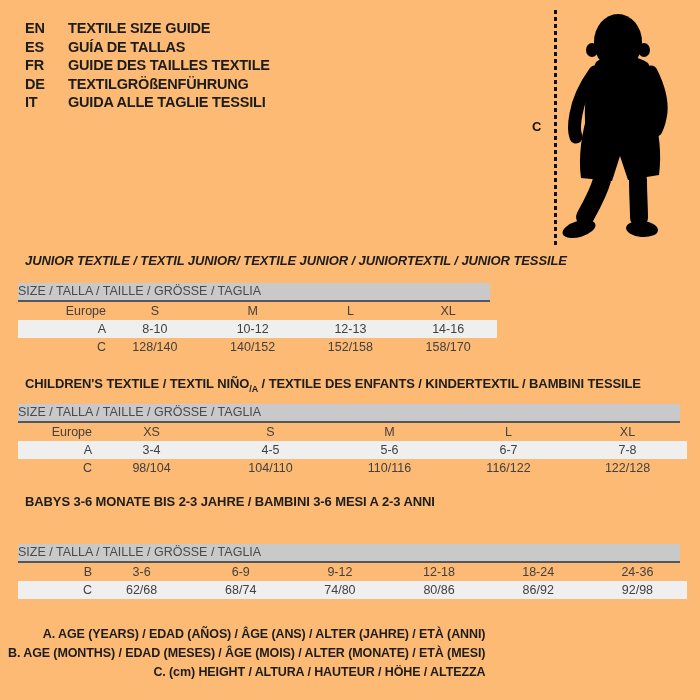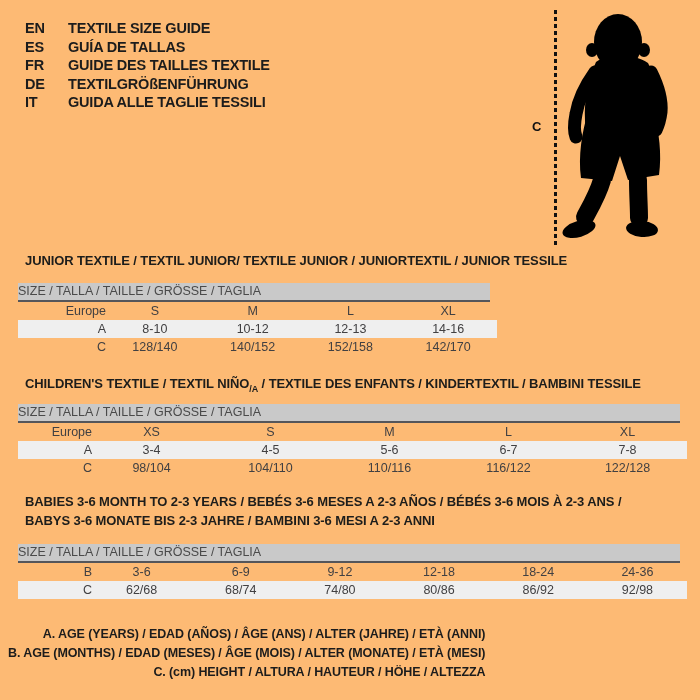--- a/index.html
+++ b/index.html
@@ -92,21 +92,21 @@
       <path d="M30,104 C24,124 20,148 23,170 L54,173 L62,148 L70,172 L101,167 C104,146 101,124 96,105 Z"></path>
       <path d="M44,172 C40,186 33,198 27,209" stroke="#000" stroke-width="18" fill="none" stroke-linecap="round"></path>
       <path d="M80,172 C80,187 81,199 81,210" stroke="#000" stroke-width="18" fill="none" stroke-linecap="round"></path>
       <ellipse cx="21" cy="221" rx="17" ry="8" transform="rotate(-16 21 221)"></ellipse>
       <ellipse cx="84" cy="221" rx="16" ry="8" transform="rotate(5 84 221)"></ellipse>
       <path d="M37,64 C27,78 20,94 18,106 C16,116 16,124 18,129" stroke="#000" stroke-width="13" fill="none" stroke-linecap="round"></path>
       <path d="M93,64 C100,78 104,92 103,104 C102,112 100,118 98,122" stroke="#000" stroke-width="13" fill="none" stroke-linecap="round"></path>
     </g>
   </svg>
 
-  <div class="sec-title" style="top:251px;">JUNIOR TEXTILE / TEXTIL JUNIOR/ TEXTILE JUNIOR / JUNIORTEXTIL / JUNIOR TESSILE</div>
+  <div class="sec-title" style="top:251px;font-style:italic;">JUNIOR TEXTILE / TEXTIL JUNIOR/ TEXTILE JUNIOR / JUNIORTEXTIL / JUNIOR TESSILE</div>
   <div class="thead" style="left:18px;top:283px;width:472px;">SIZE / TALLA / TAILLE / GRÖSSE / TAGLIA</div>
   <table class="size-table" style="left:18px;top:302px;width:479px;">
     <colgroup>
         <col style="width:88px">
         <col>
         <col>
         <col>
         <col>
       </colgroup>
     <tbody>
@@ -122,21 +122,21 @@
       <td>8-10</td>
       <td>10-12</td>
       <td>12-13</td>
       <td>14-16</td>
     </tr>
     <tr>
       <td class="rl">C</td>
       <td>128/140</td>
       <td>140/152</td>
       <td>152/158</td>
-      <td>142/170</td>
+      <td>158/170</td>
     </tr>
   </tbody>
     </table>
 
   <div class="sec-title" style="top:374px;"><span>CHILDREN'S TEXTILE / TEXTIL NIÑO</span><span class="sub">/A</span><span> / TEXTILE DES ENFANTS / KINDERTEXTIL / BAMBINI TESSILE</span></div>
   <div class="thead" style="left:18px;top:404px;width:662px;">SIZE / TALLA / TAILLE / GRÖSSE / TAGLIA</div>
   <table class="size-table" style="left:18px;top:423px;width:669px;">
     <colgroup>
         <col style="width:74px">
         <col>
@@ -167,21 +167,20 @@
       <td>98/104</td>
       <td>104/110</td>
       <td>110/116</td>
       <td>116/122</td>
       <td>122/128</td>
     </tr>
   </tbody>
     </table>
 
   <div class="sec-title" style="top:492px;">
-    <div>BABIES 3-6 MONTH TO 2-3 YEARS / BEBÉS 3-6 MESES A 2-3 AÑOS / BÉBÉS 3-6 MOIS À 2-3 ANS /</div>
     <div>BABYS 3-6 MONATE BIS 2-3 JAHRE / BAMBINI 3-6 MESI A 2-3 ANNI</div>
   </div>
   <div class="thead" style="left:18px;top:544px;width:662px;">SIZE / TALLA / TAILLE / GRÖSSE / TAGLIA</div>
   <table class="size-table" style="left:18px;top:563px;width:669px;">
     <colgroup>
         <col style="width:74px">
         <col>
         <col>
         <col>
         <col>

